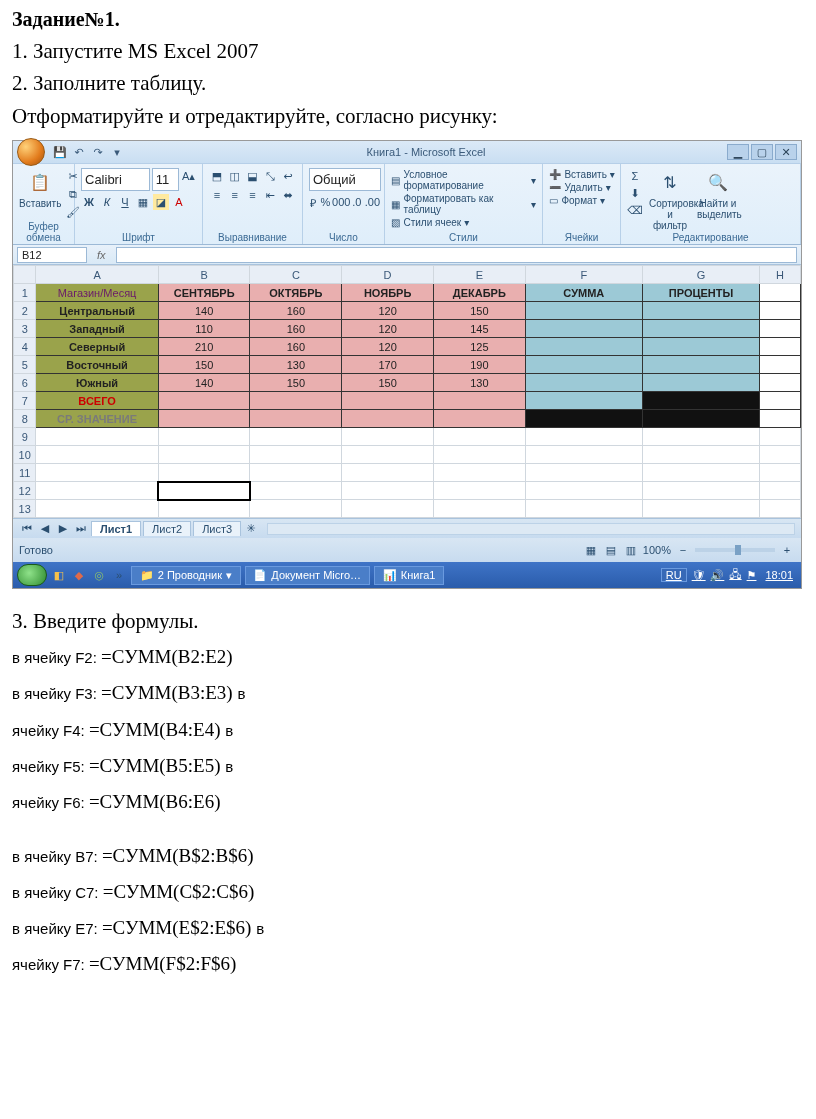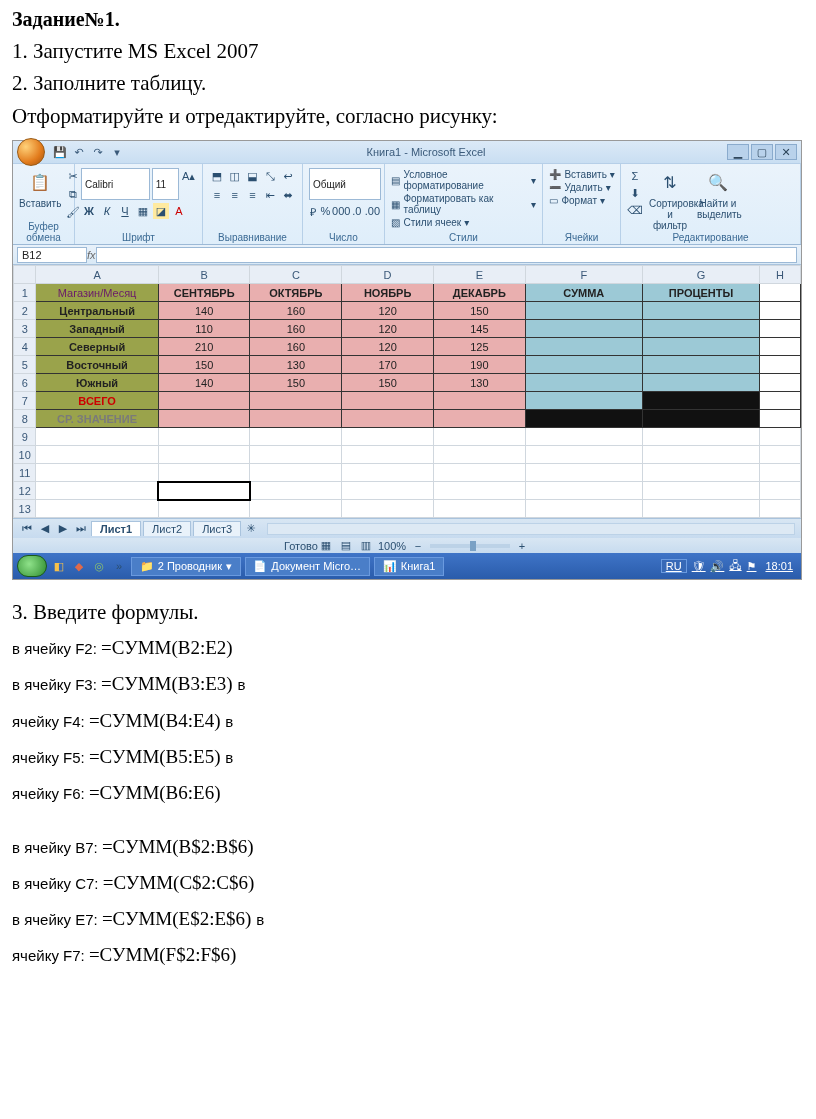--- a/index.html
+++ b/index.html
@@ -90,33 +90,33 @@
   .rgroup-label { font-size:10px; color:#3b6a94; text-align:center; padding-top:1px; }
   .rgroup-body { display:flex; gap:4px; align-items:flex-start; }
   .rbtn-big {
     width: 42px;
     text-align:center;
     font-size:10px;
     color:#2b4f70;
   }
   .rbtn-big .ico { width:28px;height:28px;margin:0 auto 2px auto;display:flex;align-items:center;justify-content:center;font-size:16px; }
   .fontbox { display:flex; gap:2px; margin-bottom:3px;}
-  .combo { background:#fff;border:1px solid #9cb9d6;height:32px;display:flex;align-items:center;padding:0 3px;font-size:10px;color:#222;}
+  .combo { background:#fff;border:1px solid #9cb9d6;height:23px;display:flex;align-items:center;padding:0 3px;font-size:13px;color:#222;}
   .iconrow { display:flex; gap:2px; }
   .ibtn { width:16px;height:16px;border:1px solid transparent;display:flex;align-items:center;justify-content:center;font-size:11px;color:#2b4f70; }
   .styles-item { font-size:10px; color:#2b4f70; display:flex;align-items:center;gap:3px; padding:1px 0;}
   
   .fxrow {
     height: 20px;
     background: linear-gradient(#e8f1fa,#d9e9f6);
     border-bottom:1px solid #a9c3dd;
     display:flex;
     align-items:center;
     padding: 0 4px;
-    gap:0;
+    gap:10px;
   }
   .namebox {
     width: 70px; height:16px; background:#fff; border:1px solid #9cb9d6;
     font-size:11px; padding:0 4px; display:flex;align-items:center;
   }
   .fxlabel { font-style:italic; color:#6a6a6a; font-size:11px; }
   .fxbar { flex:1; height:16px; background:#fff; border:1px solid #9cb9d6; }
   
   .grid { background:#fff; }
   .grid table { border-collapse: collapse; width:100%; }
@@ -147,23 +147,23 @@
     background: linear-gradient(#d8e6f3,#c7dbef);
     border-top:1px solid #a9c3dd;
     display:flex;align-items:center;
     padding:0 6px; gap:2px;
     font-size:11px; color:#2b4f70;
   }
   .stab { padding:1px 8px; background:#e9f2fa; border:1px solid #a9c3dd; border-bottom:none; }
   .stab.active { background:#fff; font-weight:bold; }
   .scrollright { flex:1; height:12px; background:#dde9f4; border:1px solid #bcd2e7; margin-left:6px; }
   .statusbar {
-    height: 15px;
+    height: 24px;
     background: linear-gradient(#d8e6f3,#c7dbef);
-    display:flex;align-items:center;justify-content:center;
+    display:flex;align-items:center;justify-content:space-between;
     padding:4px 6px;font-size:11px;color:#2b4f70;
   }
   .zoom { display:flex;align-items:center;gap:4px; }
   .zslider{ width:80px;height:4px;background:#bcd2e7;position:relative; }
   .zslider::after{content:"";position:absolute;left:40px;top:-3px;width:6px;height:10px;background:#7aa1c5;}
   
   .taskbar {
     height: 26px;
     background: linear-gradient(#3f74c7,#2a5cab);
     display:flex;align-items:center;

